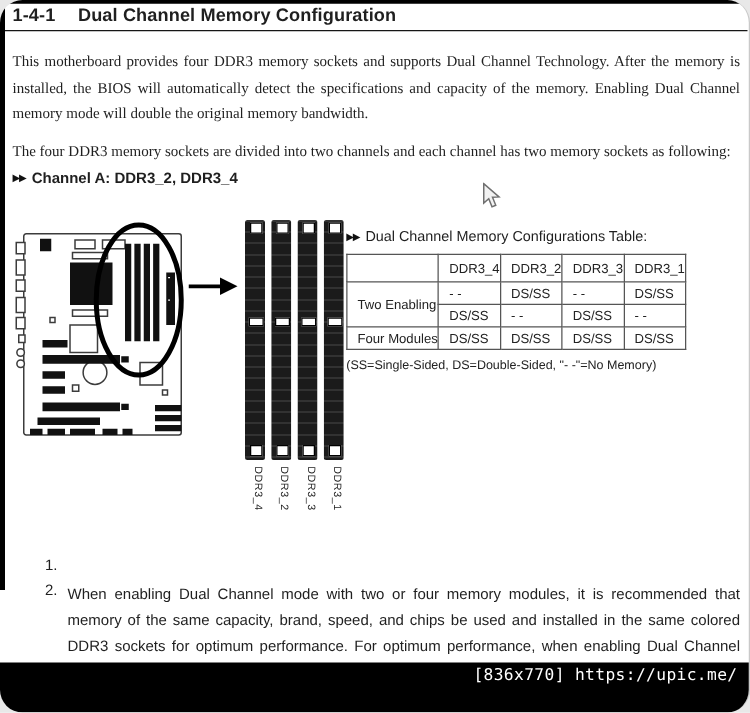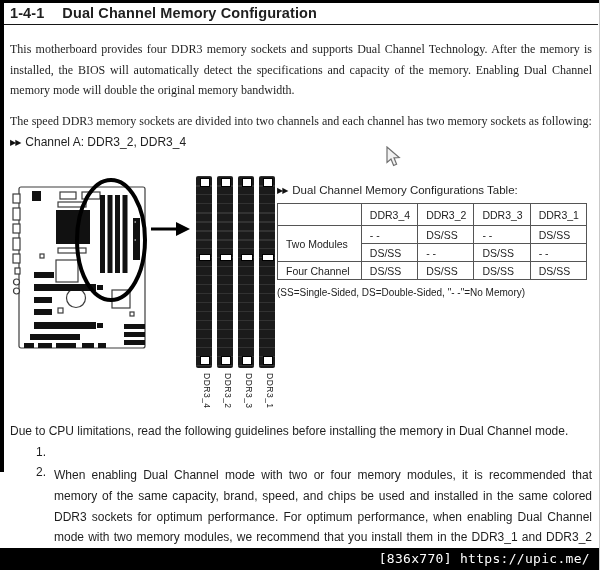--- a/index.html
+++ b/index.html
@@ -1,33 +1,34 @@
 <!DOCTYPE html>
 <html><head>
 <meta charset="utf-8">
 <style>
   html,body{margin:0;padding:0;background:#e8e8e8;}
   .page{
     position:relative;width:600px;height:570px;background:#ffffff;
     font-family:"Liberation Sans","DejaVu Sans",sans-serif;color:#1f1f1f;
     overflow:hidden;box-sizing:border-box;
     border-right:1px solid #c9c9c9;
+    border-radius:18px;
   }
   .edge-top{position:absolute;left:0;top:0;width:600px;height:3px;background:#000;}
   .edge-left{position:absolute;left:0;top:0;width:4px;height:472px;background:#000;}
 
   .title-row{position:absolute;left:10px;top:5px;font-weight:bold;font-size:14.5px;letter-spacing:.1px;white-space:nowrap;}
   .title-row .num{margin-right:18px;}
   .title-rule{position:absolute;left:4px;top:24px;width:594px;border-top:1.5px solid #161616;}
 
   .para{position:absolute;left:10px;width:582px;font-size:12px;line-height:20.5px;text-align:justify;font-family:Liberation Serif, serif;}
   .intro{top:27px;}
   .channels-intro{top:99px;}
   .channel-line{position:absolute;left:10px;font-size:12px;white-space:nowrap;}
-  .ch-a{top:135px;}
+  .ch-a{top:135px;font-weight:bold;}
   .ch-b{top:156px;}
   .bullet{font-size:8px;letter-spacing:-1px;margin-right:5px;position:relative;top:-1px;color:#111;}
 
   
   .cursor{position:absolute;left:386px;top:146px;}
 
   
   .board{position:absolute;left:12px;top:182px;overflow:visible;}
 
   .arrow{position:absolute;left:150px;top:220px;}
@@ -38,57 +39,57 @@
     background-image:repeating-linear-gradient(180deg,rgba(255,255,255,.10) 0 1.5px,transparent 1.5px 9px);}
   .stick .latch{position:absolute;left:3.5px;width:8px;height:7px;background:#fff;border:1.5px solid #000;}
   .stick .latch.top{top:2px;}
   .stick .latch.bot{bottom:3px;}
   .stick .notch{position:absolute;left:2.5px;top:78px;width:10px;height:5px;background:#fff;border:1px solid #000;}
   .s1{left:0;} .s2{left:21px;} .s3{left:42px;} .s4{left:63px;}
   .slot-label{position:absolute;top:197px;width:16px;font-size:8.5px;color:#222;
     writing-mode:vertical-rl;text-orientation:sideways;letter-spacing:.5px;white-space:nowrap;}
 
   
-  .table-block{position:absolute;left:277px;top:184px;width:310px;}
+  .table-block{position:absolute;left:277px;top:184px;width:272px;}
   .table-caption{font-size:11.5px;white-space:nowrap;}
   table.cfg{border-collapse:collapse;margin-top:7px;font-size:10.5px;color:#222;}
   table.cfg th,table.cfg td{border:1px solid #555;font-weight:normal;text-align:left;
     padding:0 0 0 8px;white-space:nowrap;}
   table.cfg th{height:21px;}
   table.cfg td{height:17px;}
   .col-label{width:84px;}
   .col-slot{width:53px;}
   .footnote{margin-top:7px;font-size:10px;white-space:nowrap;color:#222;}
 
   
   .guide-intro{position:absolute;left:10px;top:424px;width:584px;font-size:12px;white-space:nowrap;}
   .g-num{position:absolute;width:18px;text-align:right;font-size:12px;left:28px;}
   .n1{top:445px;} .n2{top:465px;}
   .g-text1{position:absolute;left:54px;top:445px;font-size:12px;white-space:nowrap;}
   .g-text2{position:absolute;left:54px;top:465px;width:538px;font-size:12px;line-height:20.8px;text-align:justify;}
 
   
-  .footer-bar{position:absolute;left:0;bottom:0;width:600px;height:22px;background:#000;}
+  .footer-bar{position:absolute;left:0;bottom:0;width:600px;height:40px;background:#000;}
   .footer-bar span{position:absolute;right:10px;top:3px;color:#fff;font-size:13px;
     font-family:"DejaVu Sans Mono",monospace;letter-spacing:.3px;}
 </style>
 </head>
 <body>
 
 <div class="page">
   <div class="edge-top"></div>
   <div class="edge-left"></div>
 
   <div class="title-row">
     <span class="num">1-4-1</span><span>Dual Channel Memory Configuration</span>
   </div>
   <div class="title-rule"></div>
 
   <p class="para intro">This motherboard provides four DDR3 memory sockets and supports Dual Channel Technology. After the memory is installed, the BIOS will automatically detect the specifications and capacity of the memory. Enabling Dual Channel memory mode will double the original memory bandwidth.</p>
-  <p class="para channels-intro">The speed DDR3 memory sockets are divided into two channels and each channel has two memory sockets as following:</p>
+  <p class="para channels-intro">The four DDR3 memory sockets are divided into two channels and each channel has two memory sockets as following:</p>
 
   <div class="channel-line ch-a">
     <span class="bullet">▶▶</span><span>Channel A: DDR3_2, DDR3_4</span>
   </div>
 
   <svg class="cursor" width="16" height="22">
     <polygon points="1,1 1,16.5 5,13 7.6,19.5 10.6,18.2 8,11.8 13.2,11.5" fill="#f2f2f2" stroke="#707070" stroke-width="1.2"></polygon>
   </svg>
 
   <svg class="board" width="140" height="176" viewBox="0 0 140 176">
@@ -191,45 +192,44 @@
     <table class="cfg">
       <tbody>
           <tr>
         <th class="col-label"></th>
         <th class="col-slot">DDR3_4</th>
         <th class="col-slot">DDR3_2</th>
         <th class="col-slot">DDR3_3</th>
         <th class="col-slot">DDR3_1</th>
       </tr>
       <tr>
-        <td rowspan="2">Two Modules</td>
+        <td rowspan="2">Two Enabling</td>
         <td>- -</td>
         <td>DS/SS</td>
         <td>- -</td>
         <td>DS/SS</td>
       </tr>
       <tr>
         <td>DS/SS</td>
         <td>- -</td>
         <td>DS/SS</td>
         <td>- -</td>
       </tr>
       <tr>
-        <td>Four Channel</td>
+        <td>Four Modules</td>
         <td>DS/SS</td>
         <td>DS/SS</td>
         <td>DS/SS</td>
         <td>DS/SS</td>
       </tr>
     </tbody>
       </table>
     <div class="footnote">(SS=Single-Sided, DS=Double-Sided, "- -"=No Memory)</div>
   </div>
 
-  <div class="guide-intro">Due to CPU limitations, read the following guidelines before installing the memory in Dual Channel mode.</div>
   <div class="g-num n1">1.</div>
   <div class="g-num n2">2.</div>
   <div class="g-text2">When enabling Dual Channel mode with two or four memory modules, it is recommended that memory of the same capacity, brand, speed, and chips be used and installed in the same colored DDR3 sockets for optimum performance. For optimum performance, when enabling Dual Channel mode with two memory modules, we recommend that you install them in the DDR3_1 and DDR3_2 sockets.</div>
 
   <div class="footer-bar">
     <span>[836x770] https://upic.me/</span>
   </div>
 </div>
 
 </body></html>

